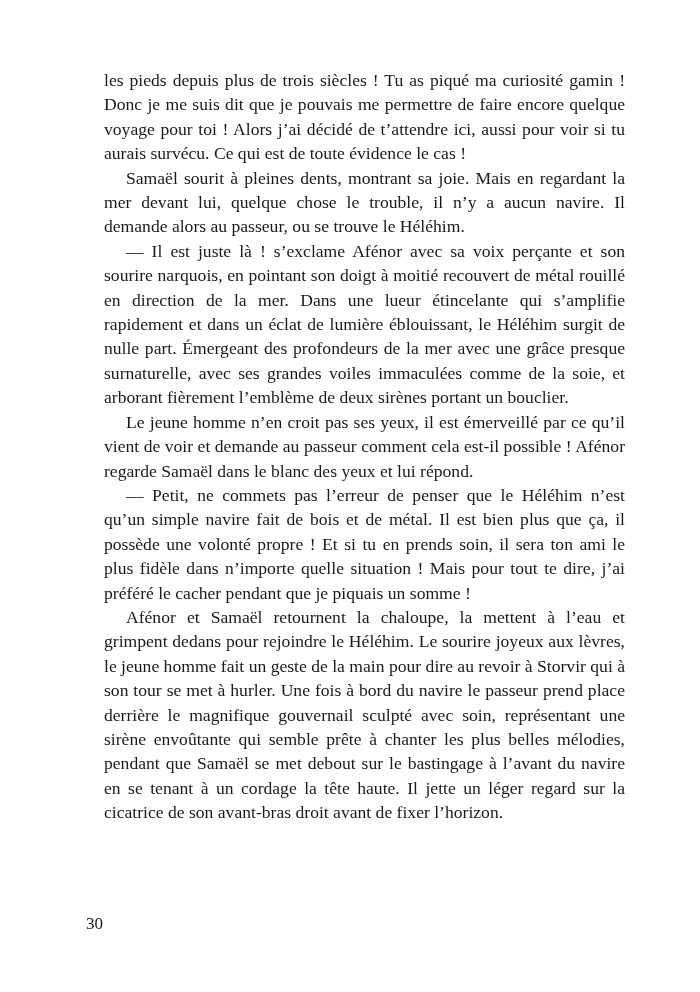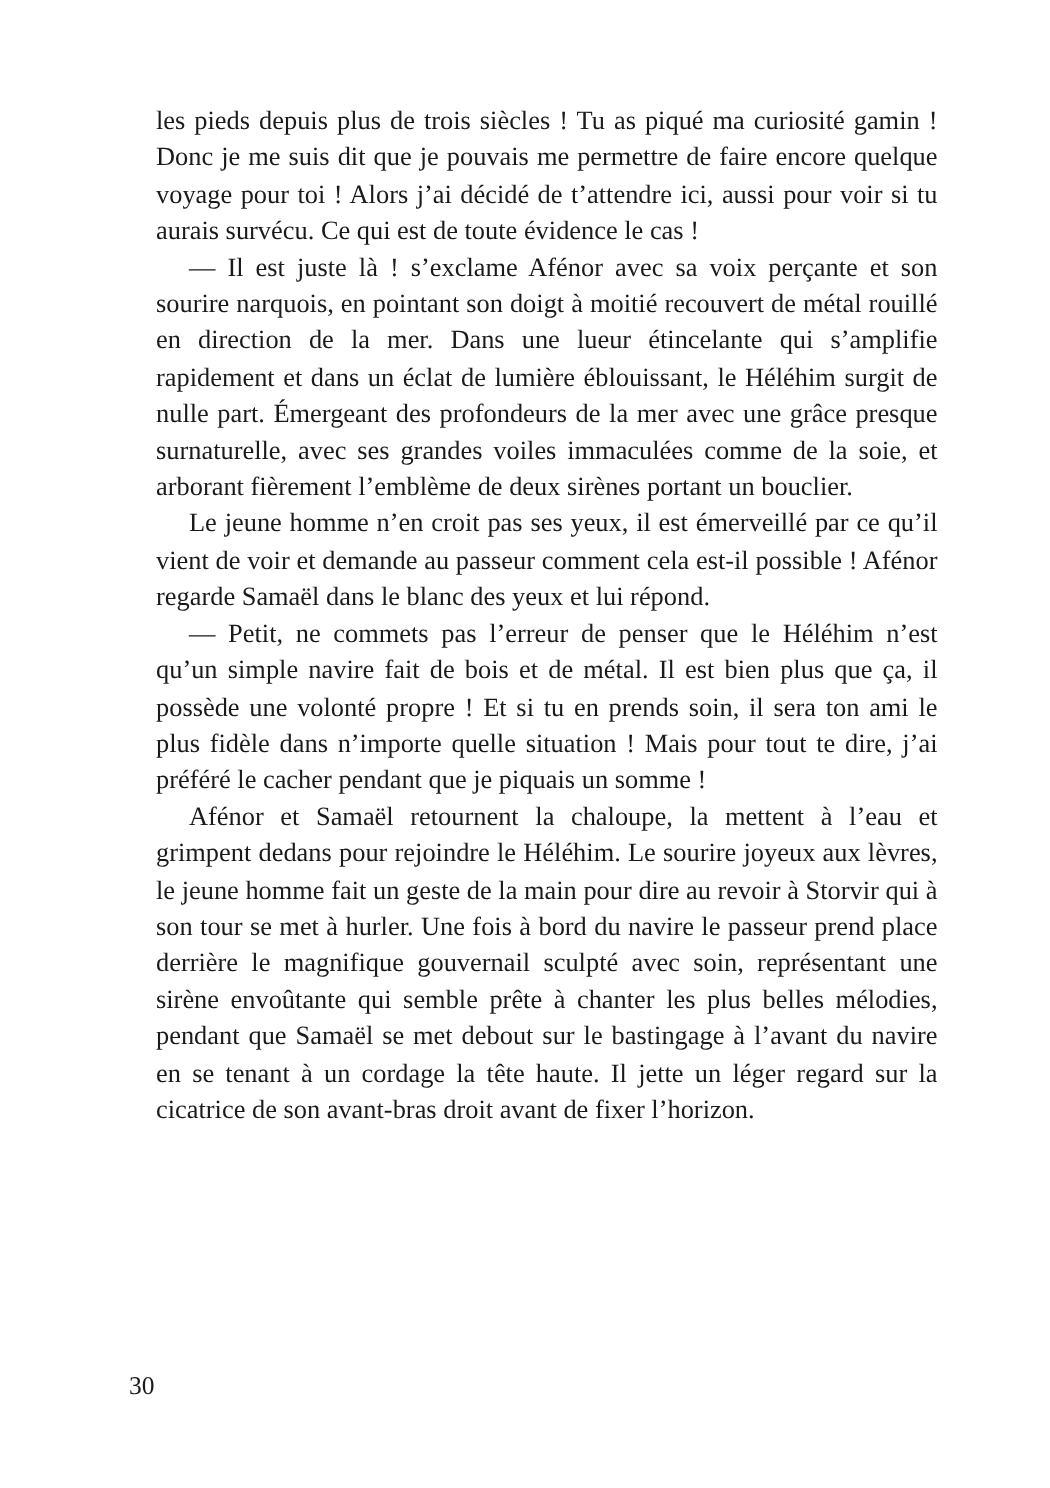--- a/index.html
+++ b/index.html
@@ -40,19 +40,20 @@
       font-size: 17px;
       line-height: 20px;
       font-family: Liberation Serif, serif;
     }
   </style>
 </head>
 <body>
 
 <div class="page">
   <p class="para cont">les pieds depuis plus de trois siècles ! Tu as piqué ma curiosité gamin ! Donc je me suis dit que je pouvais me permettre de faire encore quelque voyage pour toi ! Alors j’ai décidé de t’attendre ici, aussi pour voir si tu aurais survécu. Ce qui est de toute évidence le cas !</p>
+  <p class="para">Samaël sourit à pleines dents, montrant sa joie. Mais en regardant la mer devant lui, quelque chose le trouble, il n’y a aucun navire. Il demande alors au passeur, ou se trouve le Héléhim.</p>
   <p class="para">— Il est juste là ! s’exclame Afénor avec sa voix perçante et son sourire narquois, en pointant son doigt à moitié recouvert de métal rouillé en direction de la mer. Dans une lueur étincelante qui s’amplifie rapidement et dans un éclat de lumière éblouissant, le Héléhim surgit de nulle part. Émergeant des profondeurs de la mer avec une grâce presque surnaturelle, avec ses grandes voiles immaculées comme de la soie, et arborant fièrement l’emblème de deux sirènes portant un bouclier.</p>
   <p class="para">Le jeune homme n’en croit pas ses yeux, il est émerveillé par ce qu’il vient de voir et demande au passeur comment cela est-il possible ! Afénor regarde Samaël dans le blanc des yeux et lui répond.</p>
   <p class="para">— Petit, ne commets pas l’erreur de penser que le Héléhim n’est qu’un simple navire fait de bois et de métal. Il est bien plus que ça, il possède une volonté propre ! Et si tu en prends soin, il sera ton ami le plus fidèle dans n’importe quelle situation ! Mais pour tout te dire, j’ai préféré le cacher pendant que je piquais un somme !</p>
   <p class="para">Afénor et Samaël retournent la chaloupe, la mettent à l’eau et grimpent dedans pour rejoindre le Héléhim. Le sourire joyeux aux lèvres, le jeune homme fait un geste de la main pour dire au revoir à Storvir qui à son tour se met à hurler. Une fois à bord du navire le passeur prend place derrière le magnifique gouvernail sculpté avec soin, représentant une sirène envoûtante qui semble prête à chanter les plus belles mélodies, pendant que Samaël se met debout sur le bastingage à l’avant du navire en se tenant à un cordage la tête haute. Il jette un léger regard sur la cicatrice de son avant-bras droit avant de fixer l’horizon.</p>
 </div>
 
 <div class="page-number">30</div>
 
 </body></html>

